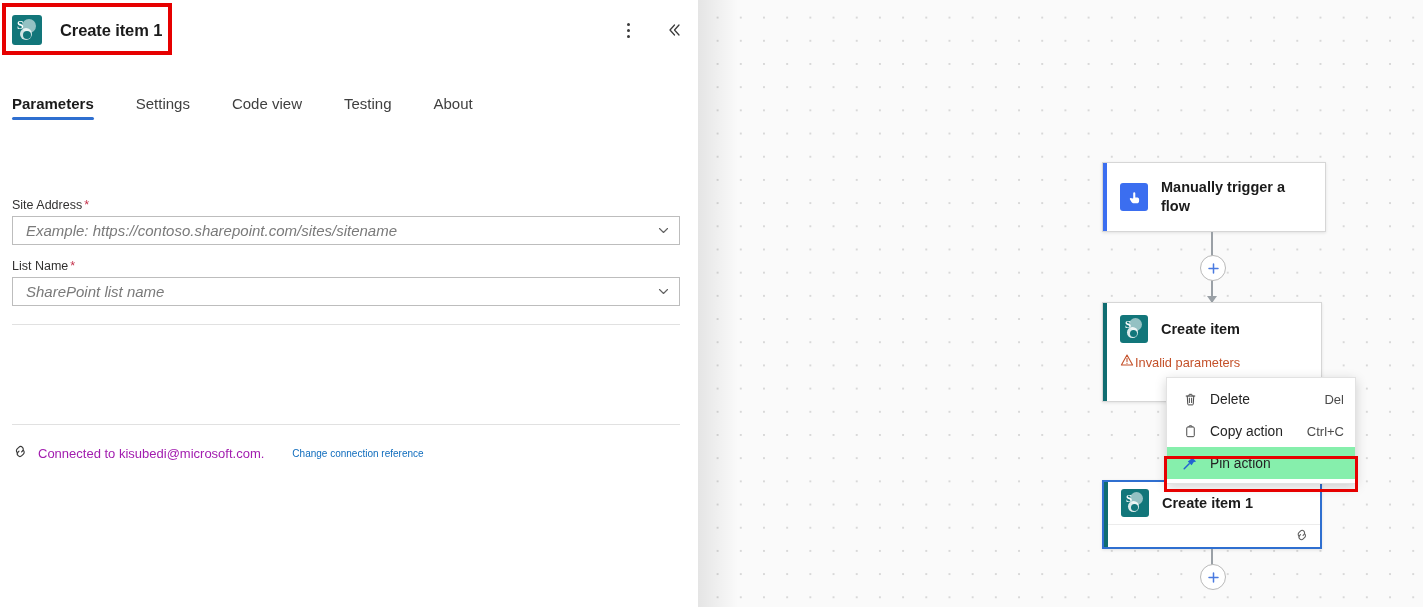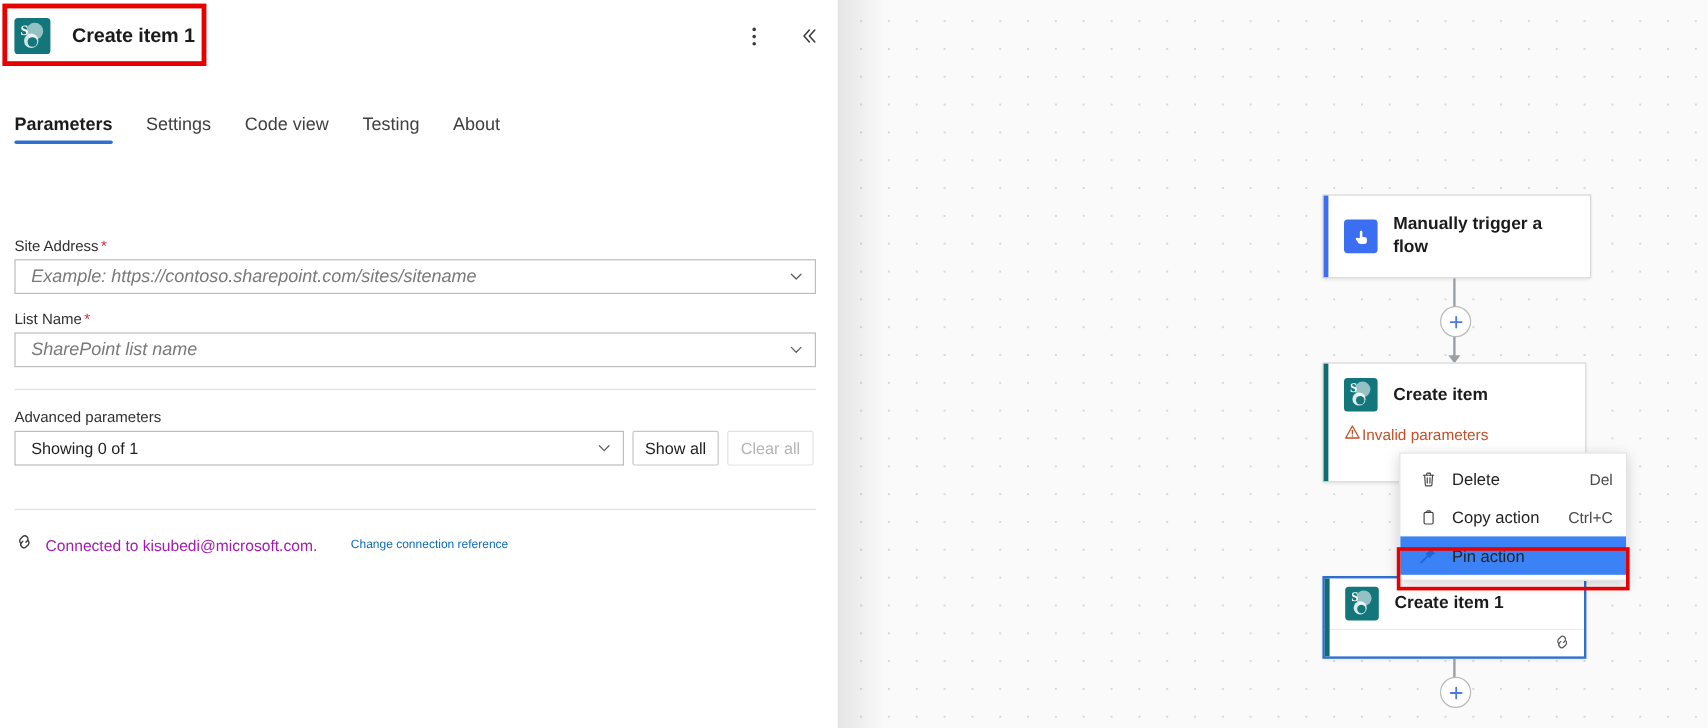--- a/index.html
+++ b/index.html
@@ -107,21 +107,21 @@
   }
   .ellipsis-v { display: flex; flex-direction: column; gap: 3px; }
   .ellipsis-v i { display: block; width: 3px; height: 3px; border-radius: 50%; background: #3b3b3b; }
 
   
   #tabs {
     position: absolute;
     left: 12px; top: 84px;
     display: flex;
     align-items: flex-end;
-    gap: 0px;
+    gap: 14px;
     height: 36px;
   }
   .tab {
     font-size: 15px;
     color: #404040;
     padding: 0 14px 8px 14px;
     cursor: pointer;
     position: relative;
     white-space: nowrap;
   }
@@ -415,21 +415,21 @@
     flex: 0 0 auto;
   }
   .ctx-item .ci-label { flex: 1 1 auto; white-space: nowrap; }
   .ctx-item .ci-key {
     font-size: 13px;
     color: #4b4b4b;
     margin-left: 10px;
     white-space: nowrap;
   }
   .ctx-item.highlighted {
-    background: #3b82f6;
+    background: #86efac;
   }
   #ctx-highlight-box {
     position: absolute;
     left: 466px; top: 456px;
     width: 194px; height: 36px;
     border: 3px solid #e60000;
     box-sizing: border-box;
     pointer-events: none;
     z-index: 25;
   }
@@ -500,35 +500,20 @@
         <span class="chev">
           <svg width="13" height="13" viewBox="0 0 13 13" fill="none" aria-hidden="true">
             <path d="M2.5 4.5 L6.5 8.5 L10.5 4.5" stroke="#616161" stroke-width="1.1" fill="none" stroke-linecap="round" stroke-linejoin="round"></path>
           </svg>
         </span>
       </div>
 
       <div class="divider"></div>
     </div>
 
-    <div id="advanced">
-      <label class="field-label">Advanced parameters</label>
-      <div id="adv-row">
-        <div id="adv-combo">
-          <span class="val">Showing 0 of 1</span>
-          <span class="chev">
-            <svg width="13" height="13" viewBox="0 0 13 13" fill="none" aria-hidden="true">
-              <path d="M2.5 4.5 L6.5 8.5 L10.5 4.5" stroke="#616161" stroke-width="1.1" fill="none" stroke-linecap="round" stroke-linejoin="round"></path>
-            </svg>
-          </span>
-        </div>
-        <button class="pbtn">Show all</button>
-        <button class="pbtn disabled">Clear all</button>
-      </div>
-    </div>
 
     <div id="conn-divider"></div>
 
     <div id="conn-row">
       <span>
         <svg width="17" height="17" viewBox="0 0 17 17" fill="none" aria-hidden="true">
           <path d="M5.2 9.6 a2.6 2.6 0 0 1 0-3.7 l1.6-1.6 a2.6 2.6 0 0 1 3.7 3.7 l-0.9 0.9" stroke="#3b3b3b" stroke-width="1.15" fill="none" stroke-linecap="round"></path>
           <path d="M11.4 7.4 a2.6 2.6 0 0 1 0 3.7 l-1.6 1.6 a2.6 2.6 0 0 1 -3.7 -3.7 l0.9 -0.9" stroke="#3b3b3b" stroke-width="1.15" fill="none" stroke-linecap="round"></path>
         </svg>
       </span>

